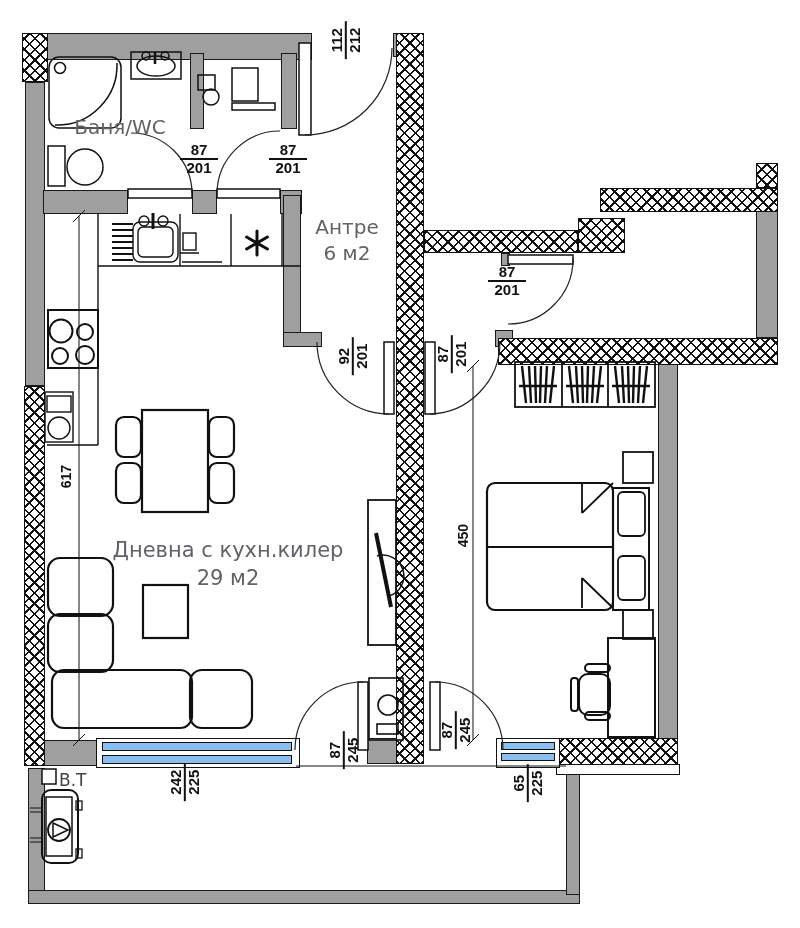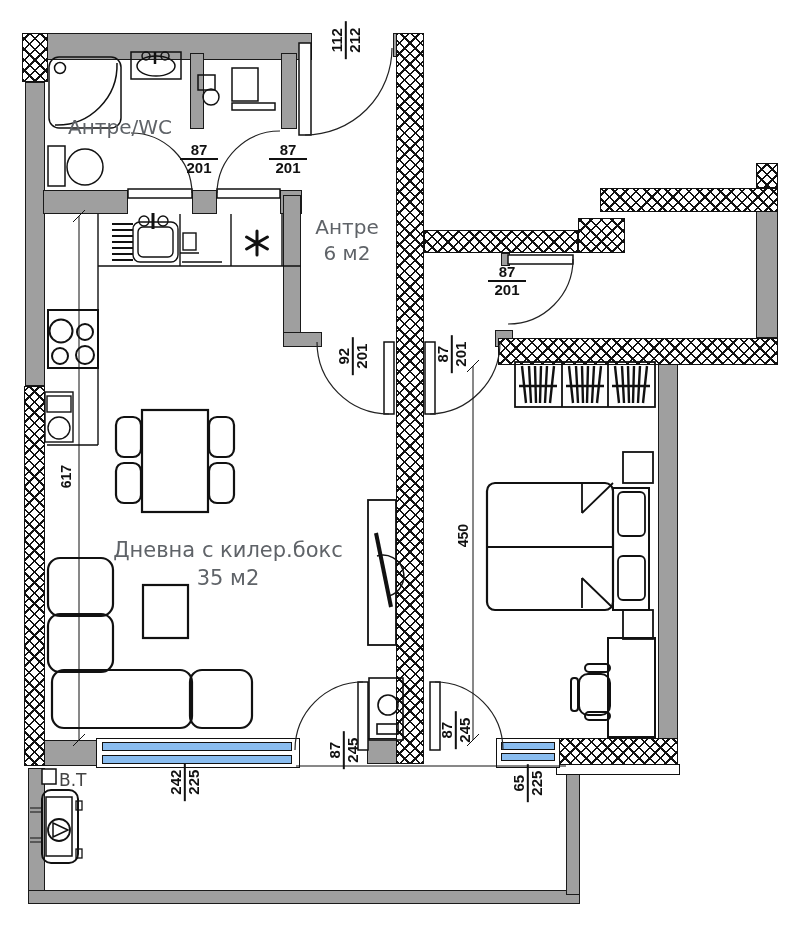--- a/index.html
+++ b/index.html
@@ -213,30 +213,30 @@
     </g>
 
     <g stroke-width="1">
       <path d="M79,216 V740 M73,222 L85,210 M73,746 L85,734"></path>
       <path d="M473,366 V740 M467,372 L479,360 M467,746 L479,734"></path>
       <path d="M296,766 H566"></path>
     </g>
   </svg>
 
   <div class="rlabel" style="left:120px;top:114px">
-    <div>Антре/WC</div>
+    <div>Баня/WC</div>
   </div>
   <div class="rlabel" style="left:347px;top:214px">
 
     <div>Антре</div>
     <div>6 м2</div>
   </div>
   <div class="rlabel big" style="left:228px;top:537px">
-    <div>Дневна с килер.бокс</div>
-    <div>35 м2</div>
+    <div>Дневна с кухн.килер</div>
+    <div>29 м2</div>
   </div>
   <div class="vtlabel" style="left:59px;top:770px">В.Т</div>
 
   <div class="dim rot" style="left:327px;top:23px">
     <span class="num">112</span>
     <span class="den">212</span>
   </div>
   <div class="dim" style="left:180px;top:142px">
     <span class="num">87</span>
     <span class="den">201</span>

